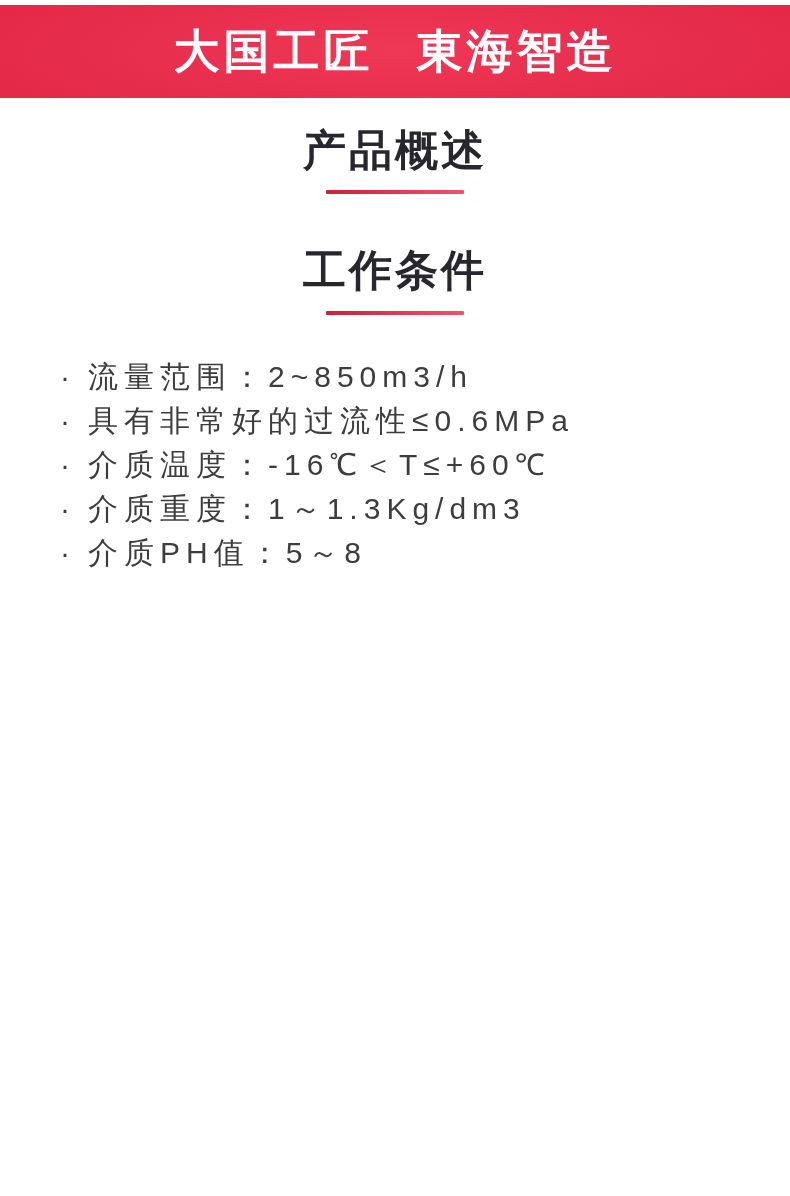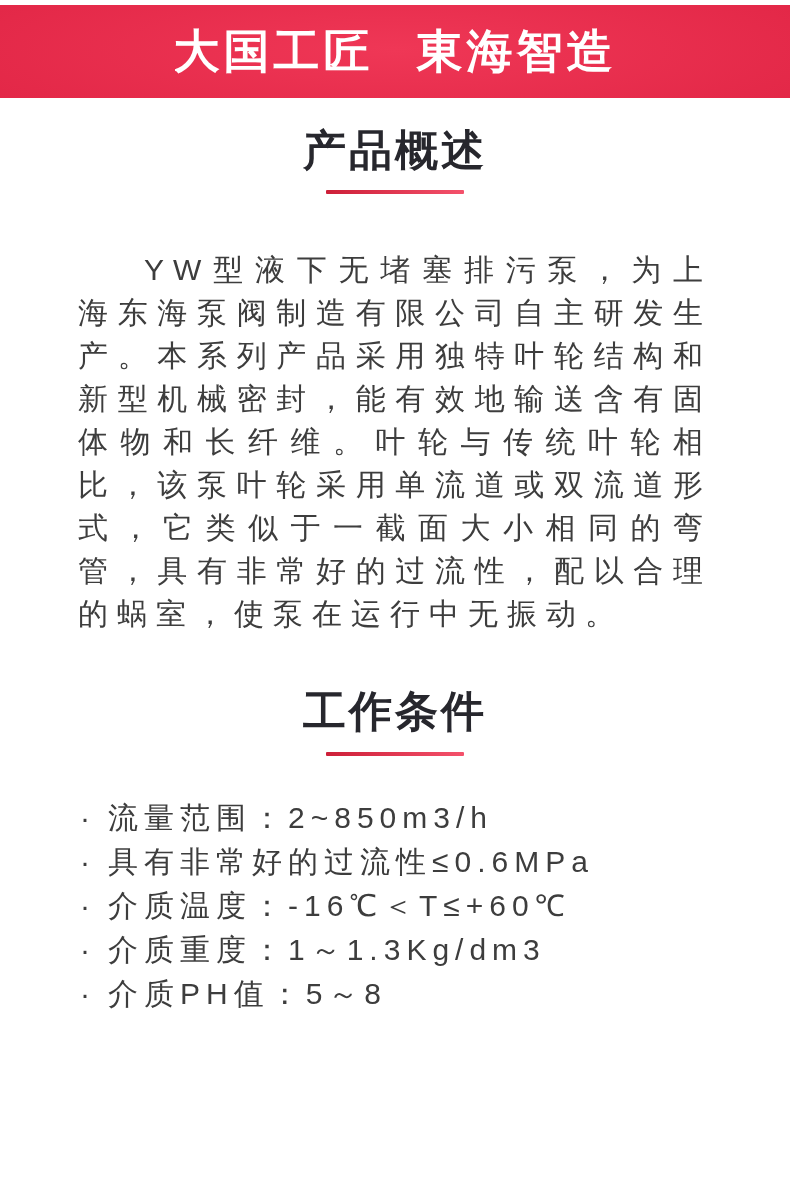--- a/index.html
+++ b/index.html
@@ -65,21 +65,21 @@
     color: #3d3d3d;
     text-align: justify;
     text-justify: inter-character;
     text-indent: 66px;
   }
 
   
   .spec-list {
     list-style: none;
     margin: 40px 0 0 0;
-    padding: 0 40px 0 80px;
+    padding: 0 40px 0 60px;
   }
   .spec-item {
     font-size: 30px;
     font-weight: 300;
     line-height: 44px;
     letter-spacing: 6px;
     color: #3d3d3d;
     white-space: nowrap;
   }
   .bullet-dot {
@@ -91,21 +91,20 @@
 </head>
 <body>
 
 <header class="banner">
   <span class="banner-title">大国工匠 東海智造</span>
 </header>
 
 <section class="overview">
   <h1 class="section-heading">产品概述</h1>
   <div class="heading-rule"></div>
-  <p class="overview-paragraph">YW型液下无堵塞排污泵，为上海东海泵阀制造有限公司自主研发生产。本系列产品采用独特叶轮结构和新型机械密封，能有效地输送含有固体物和长纤维。叶轮与传统叶轮相比，该泵叶轮采用单流道或双流道形式，它类似于一截面大小相同的弯管，具有非常好的过流性，配以合理的蜗室，使泵在运行中无振动。</p>
 </section>
 
 <section class="conditions">
   <h1 class="section-heading">工作条件</h1>
   <div class="heading-rule"></div>
   <ul class="spec-list">
     <li class="spec-item"><span class="bullet-dot">·</span><span>流量范围：2~850m3/h</span></li>
     <li class="spec-item"><span class="bullet-dot">·</span><span>具有非常好的过流性≤0.6MPa</span></li>
     <li class="spec-item"><span class="bullet-dot">·</span><span>介质温度：-16℃＜T≤+60℃</span></li>
     <li class="spec-item"><span class="bullet-dot">·</span><span>介质重度：1～1.3Kg/dm3</span></li>

